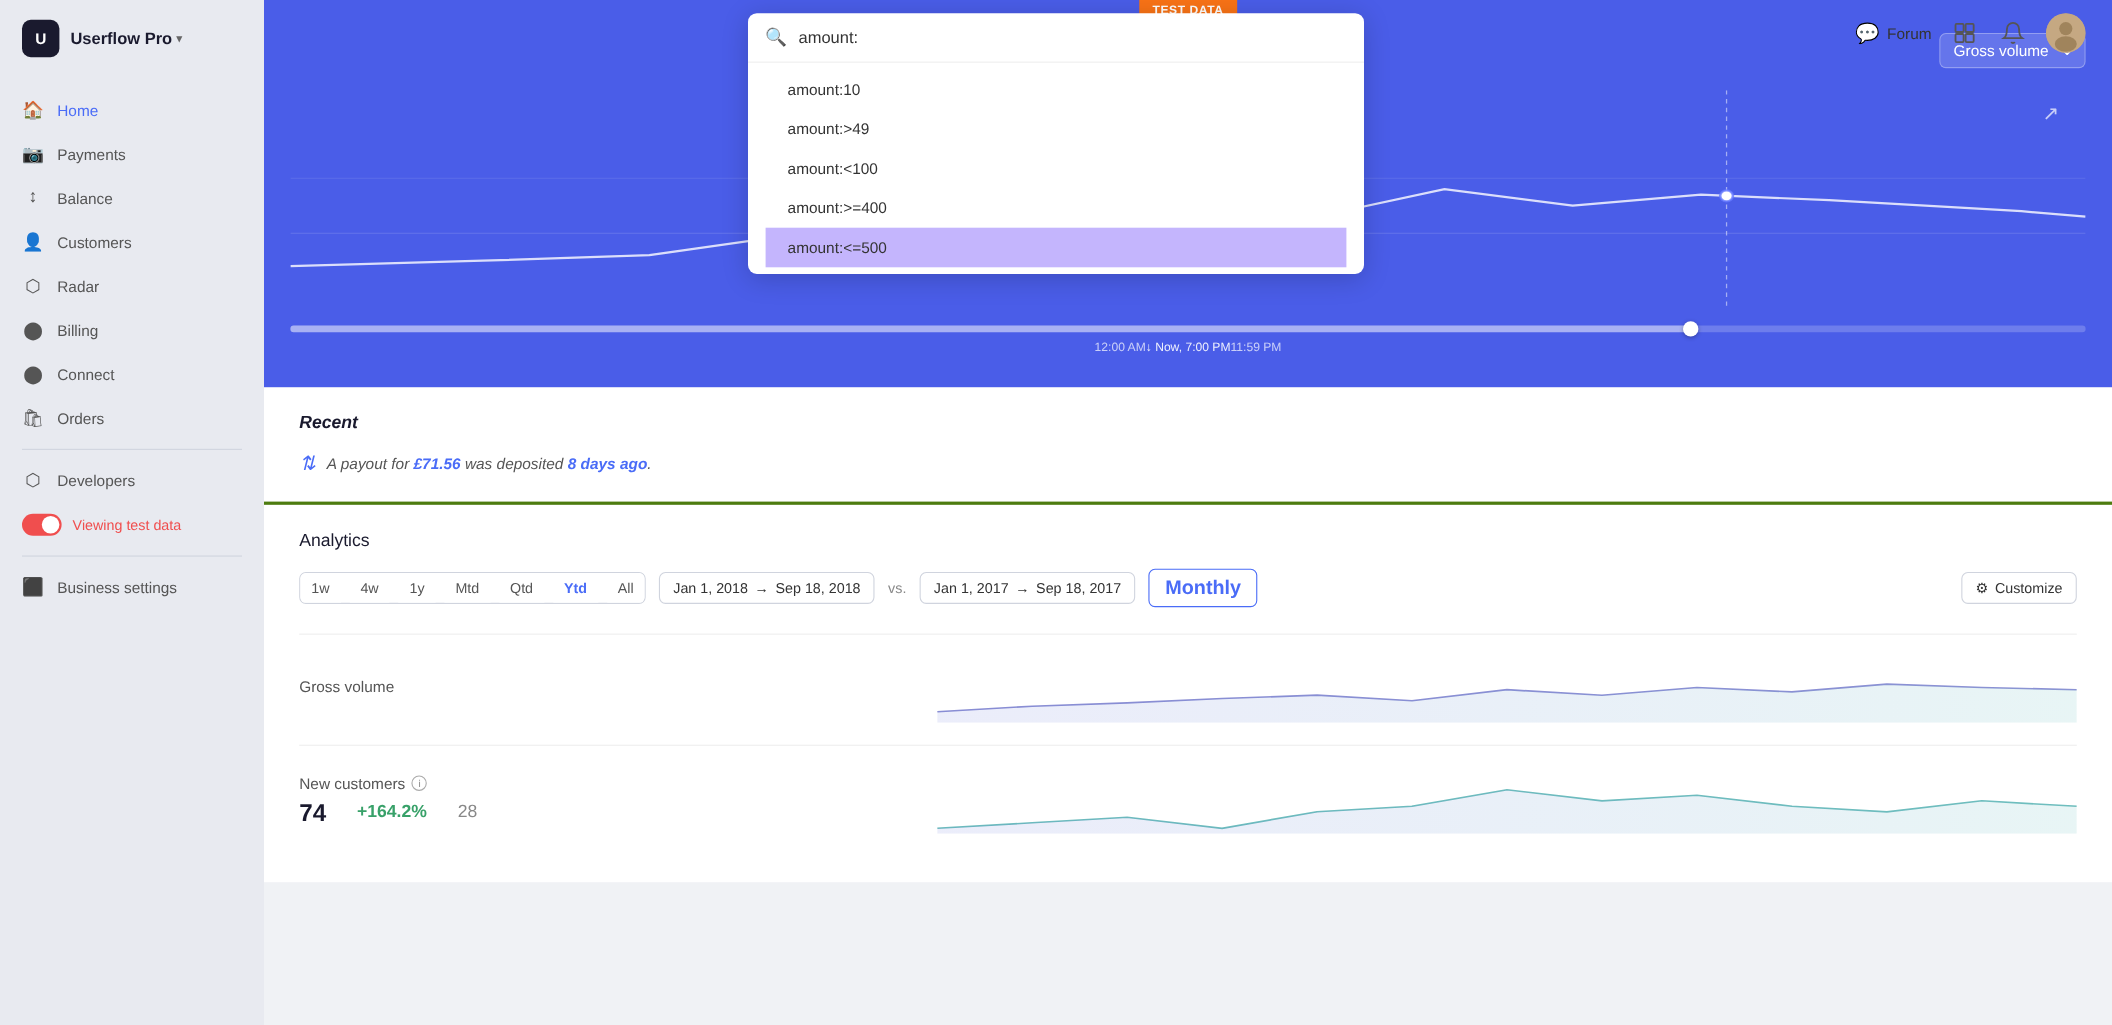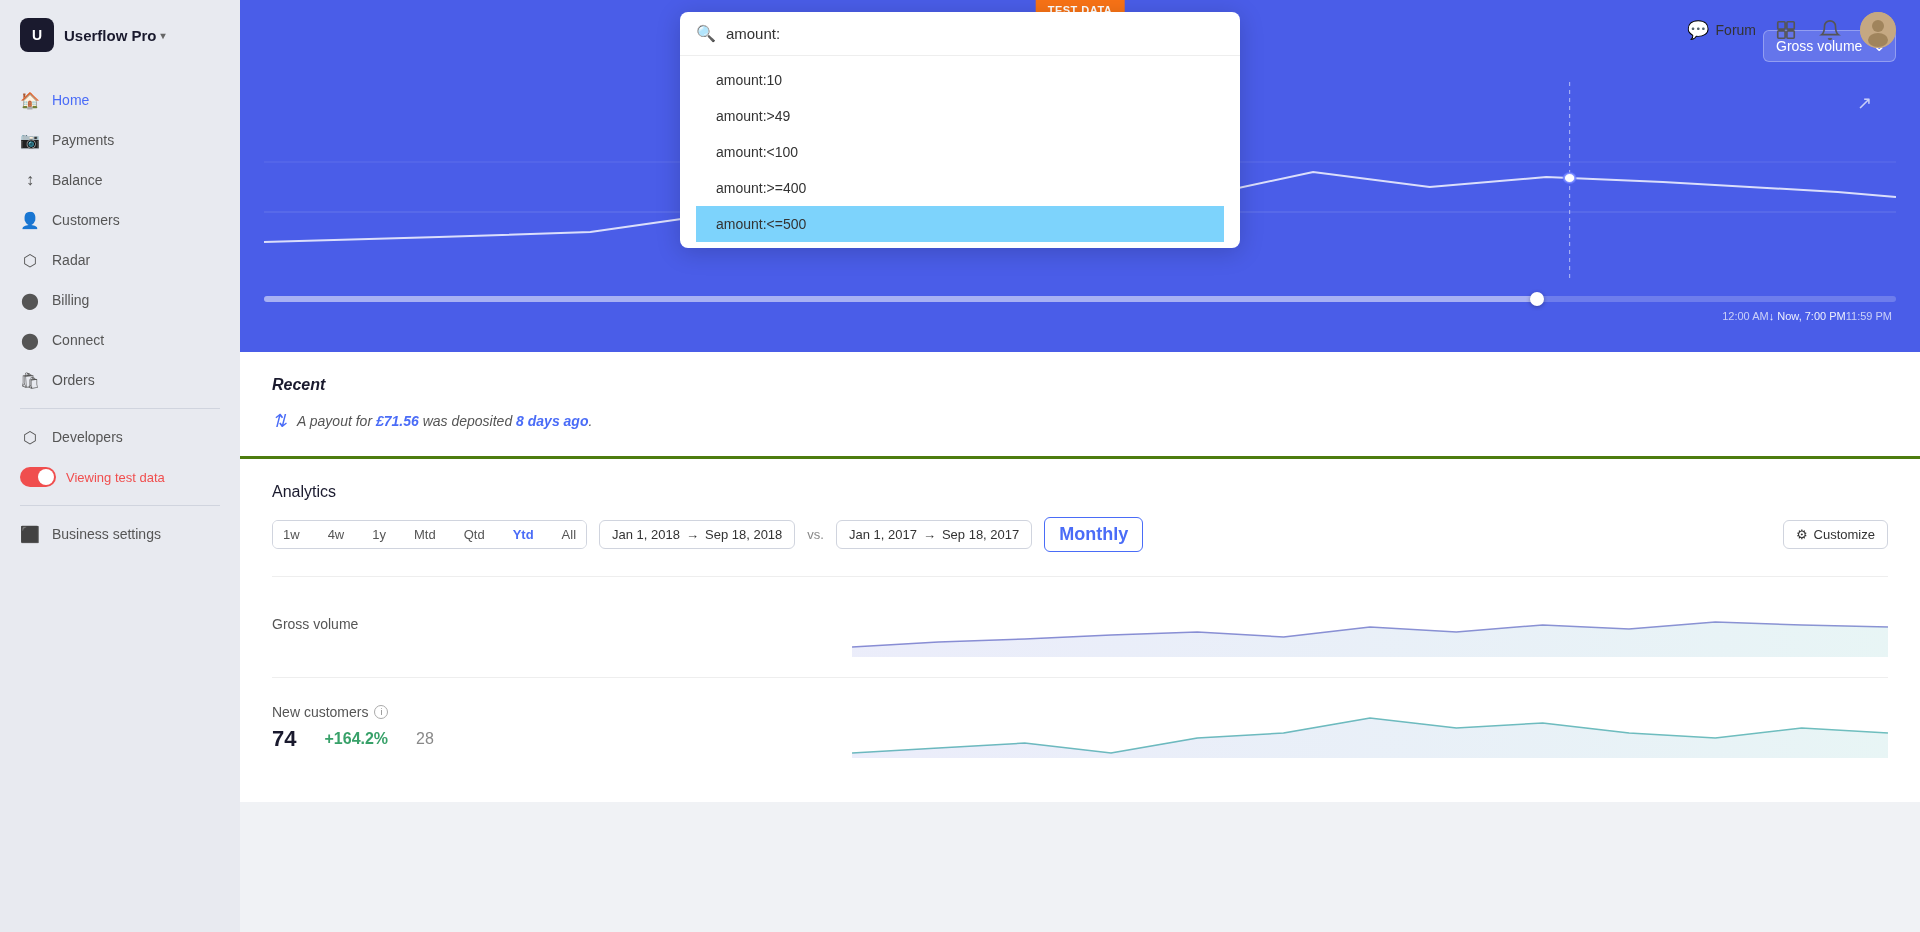--- a/index.html
+++ b/index.html
@@ -108,21 +108,21 @@
     .select-wrapper::after {
       content: '⌄'; position: absolute; right: 10px; top: 50%; transform: translateY(-55%);
       color: white; pointer-events: none; font-size: 16px;
     }
     .chart-area { margin-top: 20px; position: relative; height: 220px; }
     .chart-line-icon {
       position: absolute; right: 24px; top: 10px;
       color: rgba(255,255,255,0.7); font-size: 18px;
     }
     .time-axis {
-      display: flex; justify-content: flex-end;
+      display: flex; justify-content: center;
       color: rgba(255,255,255,0.7); font-size: 11px;
       margin-top: 8px; padding: 0 4px;
     }
     .time-current { color: rgba(255,255,255,0.9); font-size: 11px; }
 
     
     .hero-chart-svg { width: 100%; height: 200px; }
 
     
     .section { background: white; margin: 0; padding: 24px 32px; border-bottom: 3px solid #4d7c0f; font-style: italic; }
@@ -204,21 +204,21 @@
     .search-icon { color: #888; font-size: 16px; flex-shrink: 0; }
     .search-input {
       border: none; outline: none; font-size: 15px; color: #333;
       flex: 1; font-family: inherit;
       caret-color: #333;
     }
     .search-suggestions { padding: 6px 16px; }
     .suggestion-item {
       padding: 10px 20px; font-size: 14px; color: #333; cursor: pointer;
     }
-    .suggestion-item:hover, .suggestion-item.hovered { background: #7dd3fc; }
+    .suggestion-item:hover, .suggestion-item.hovered { background: #c4b5fd; }
     @keyframes blink { 0%,100%{opacity:1} 50%{opacity:0} }
   </style>
 </head>
 <body>
 
 <div class="sidebar">
   <div class="sidebar-header">
     <div class="sidebar-logo">
       <span>U</span>
     </div>

